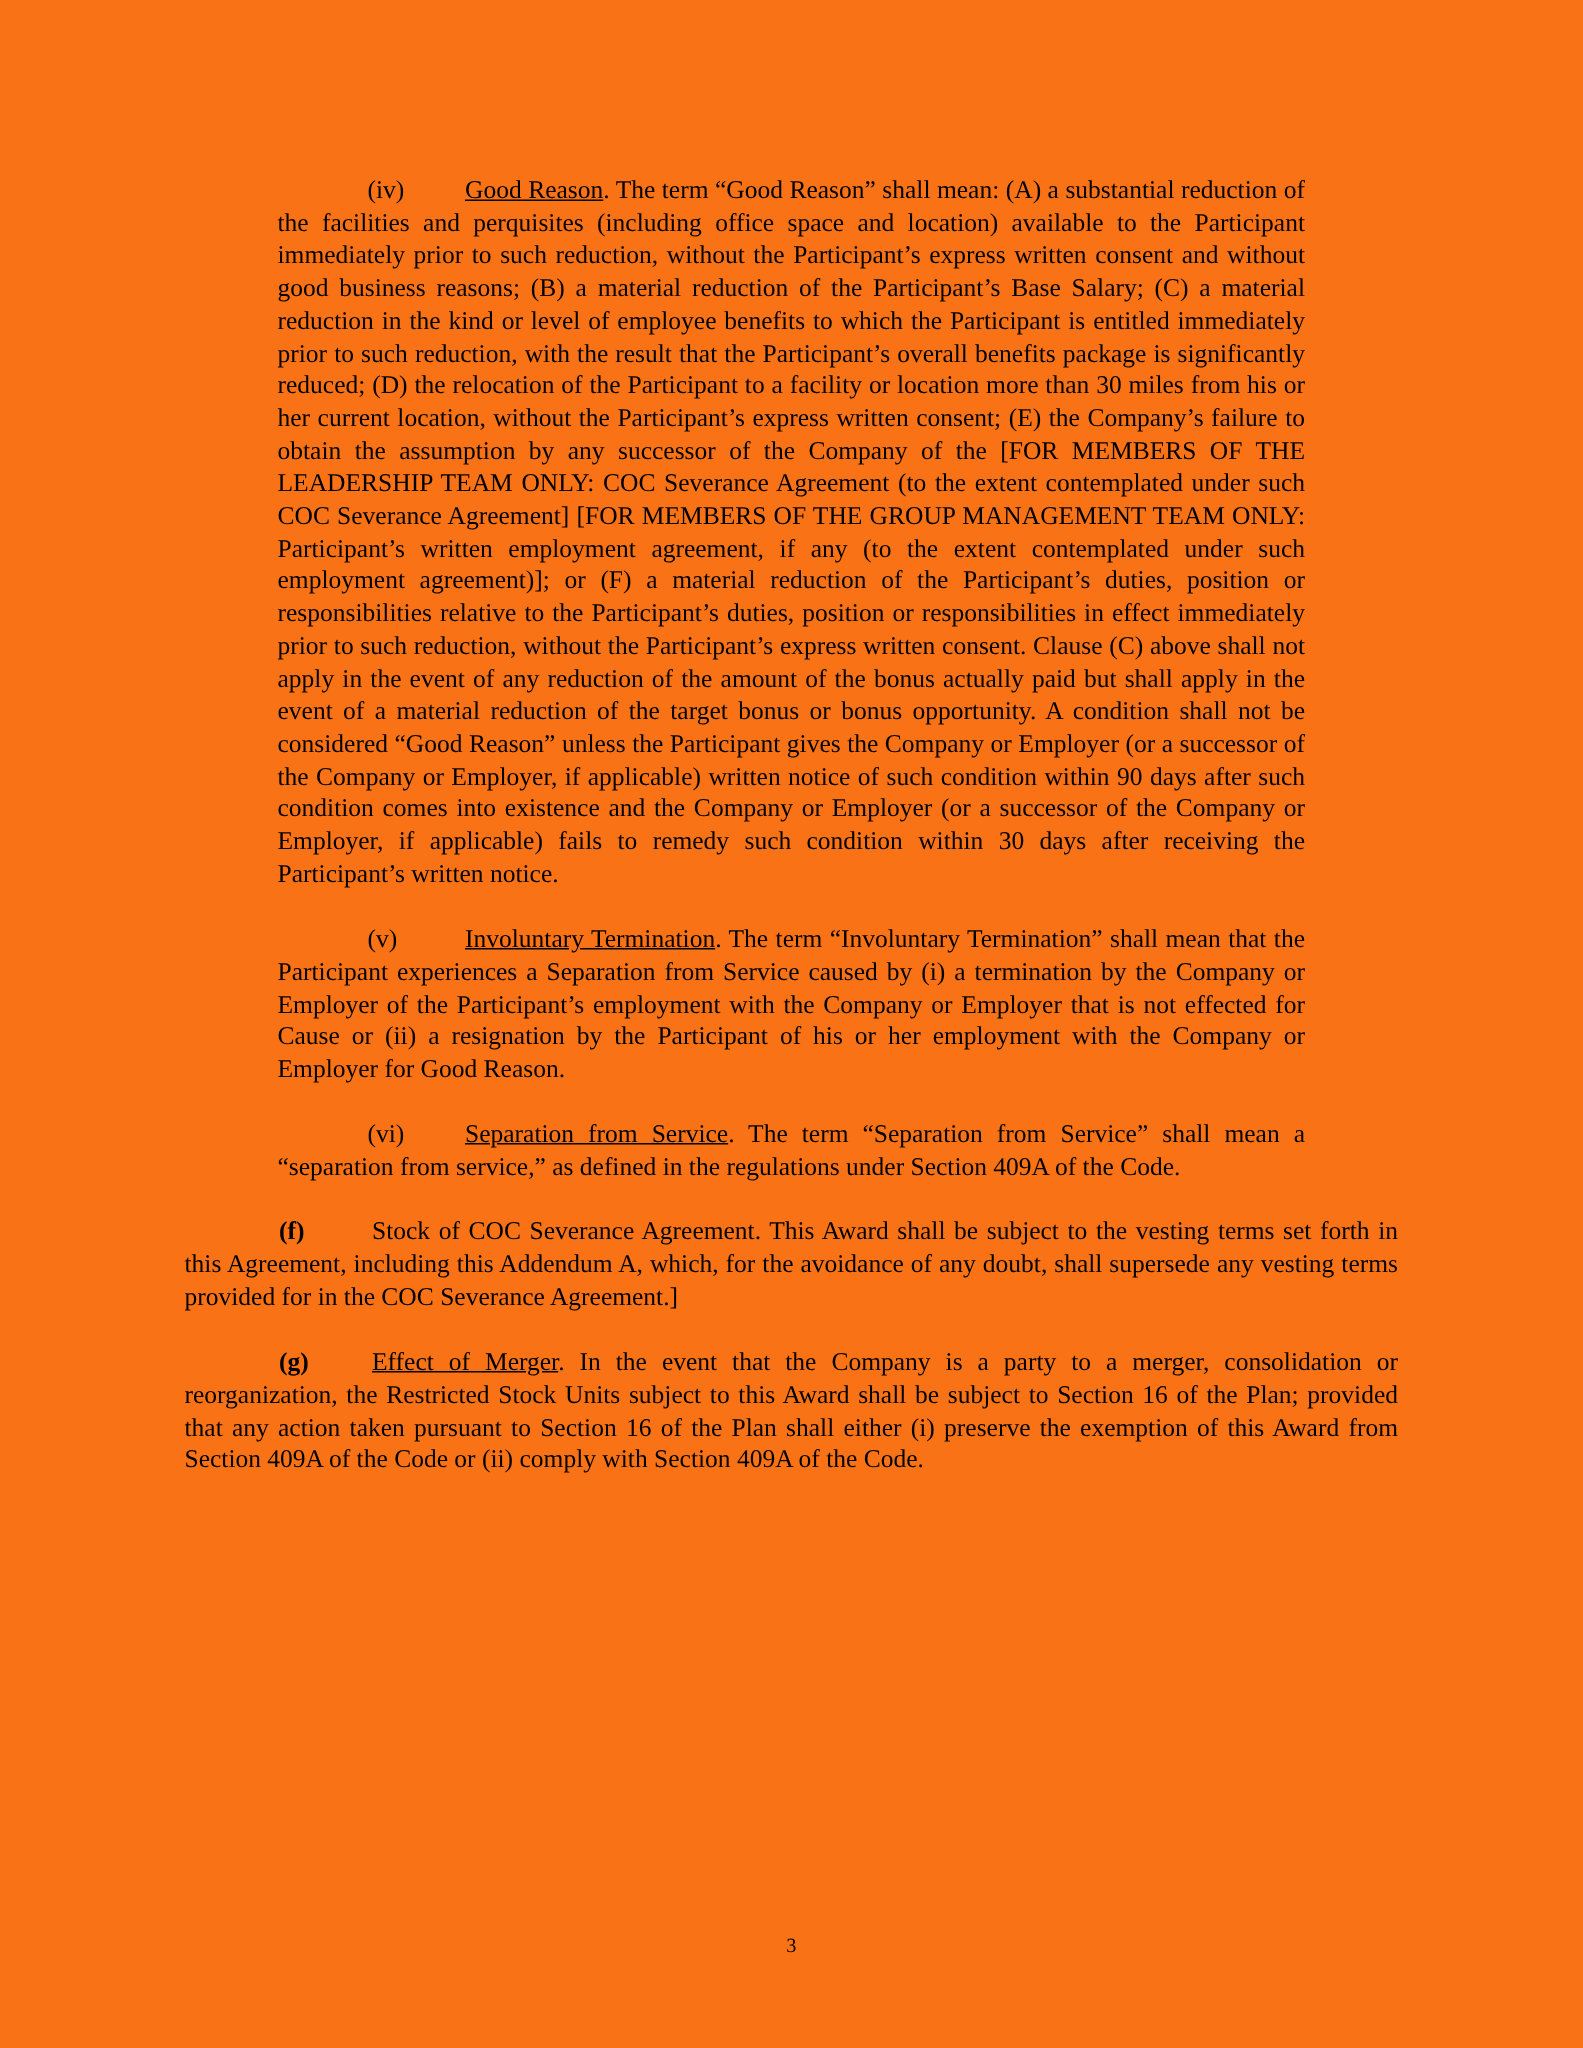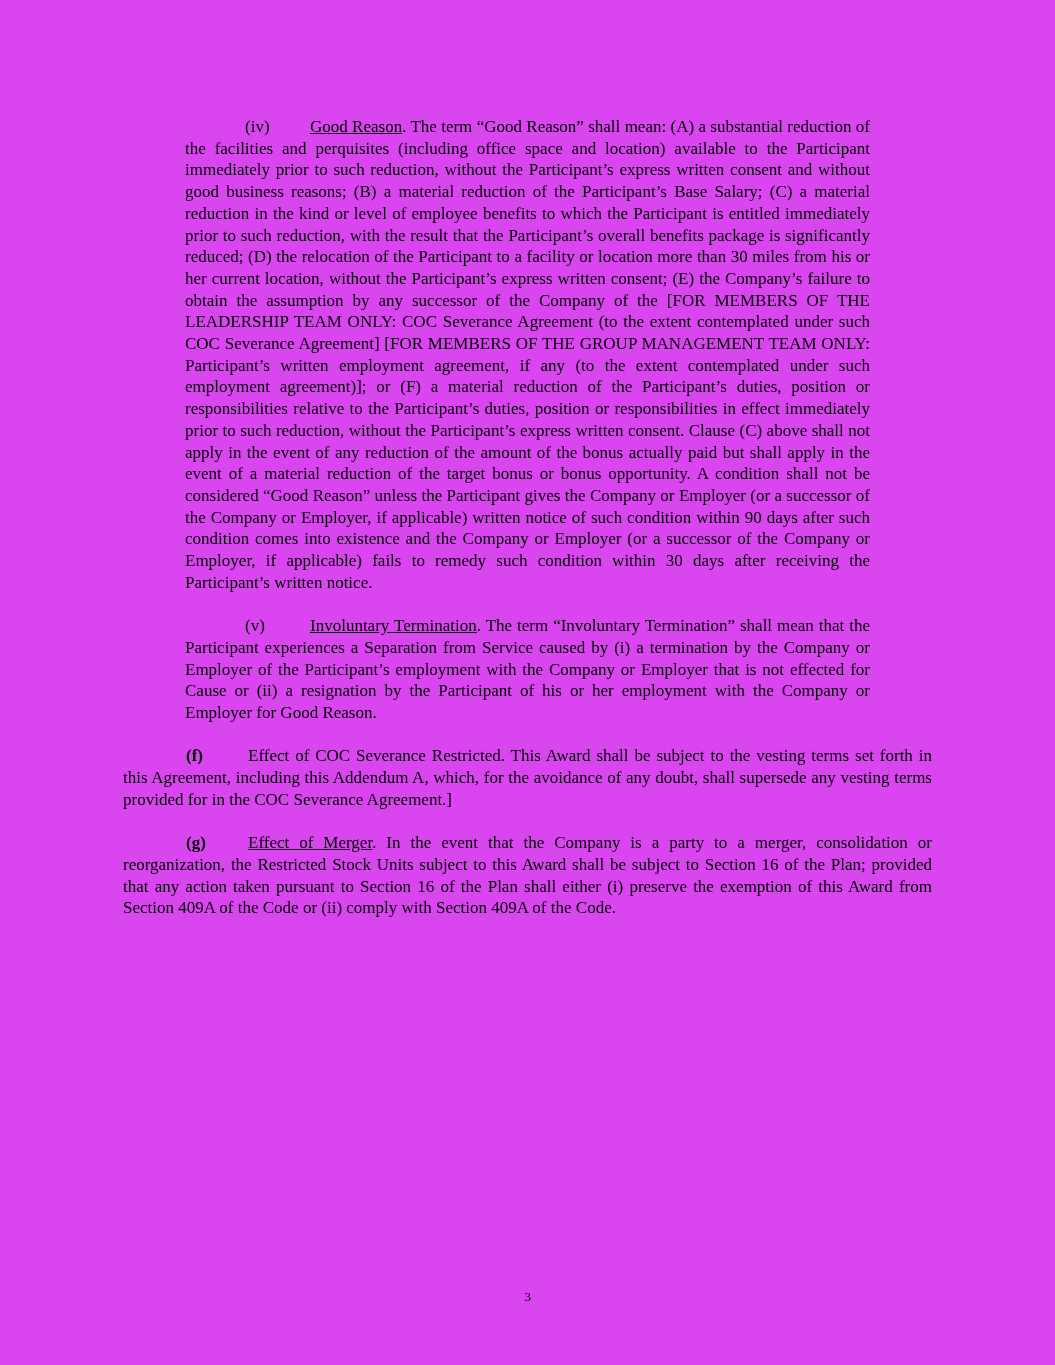--- a/index.html
+++ b/index.html
@@ -1,21 +1,21 @@
 <!DOCTYPE html>
 <html><head>
 <meta charset="utf-8">
 <style>
   * { margin: 0; padding: 0; box-sizing: border-box; }
   html, body { background: #ffffff; }
   .page {
     position: relative;
     width: 1055px;
     height: 1365px;
-    background: #d946ef;
+    background: #f97316;
     font-family: "Liberation Serif", serif;
     font-size: 17px;
     line-height: 21.7px;
     color: #000000;
     overflow: hidden;
   }
   .content {
     position: absolute;
     top: 116px;
     left: 123px;
@@ -65,22 +65,23 @@
 </head>
 <body>
 
 <div class="page">
   <div class="content">
 
     <p class="para indented"><span class="tab-label">(iv)</span><span class="underline">Good Reason</span><span>.  The term “Good Reason” shall mean:  (A) a substantial reduction of the facilities and perquisites (including office space and location) available to the Participant immediately prior to such reduction, without the Participant’s express written consent and without good business reasons; (B) a material reduction of the Participant’s Base Salary; (C) a material reduction in the kind or level of employee benefits to which the Participant is entitled immediately prior to such reduction, with the result that the Participant’s overall benefits package is significantly reduced; (D) the relocation of the Participant to a facility or location more than 30 miles from his or her current location, without the Participant’s express written consent; (E) the Company’s failure to obtain the assumption by any successor of the Company of the [FOR MEMBERS OF THE LEADERSHIP TEAM ONLY: COC Severance Agreement (to the extent contemplated under such COC Severance Agreement] [FOR MEMBERS OF THE GROUP MANAGEMENT TEAM ONLY: Participant’s written employment agreement, if any (to the extent contemplated under such employment agreement)]; or (F) a material reduction of the Participant’s duties, position or responsibilities relative to the Participant’s duties, position or responsibilities in effect immediately prior to such reduction, without the Participant’s express written consent.  Clause (C) above shall not apply in the event of any reduction of the amount of the bonus actually paid but shall apply in the event of a material reduction of the target bonus or bonus opportunity.  A condition shall not be considered “Good Reason” unless the Participant gives the Company or Employer (or a successor of the Company or Employer, if applicable) written notice of such condition within 90 days after such condition comes into existence and the Company or Employer (or a successor of the Company or Employer, if applicable) fails to remedy such condition within 30 days after receiving the Participant’s written notice.</span></p>
 
     <p class="para indented"><span class="tab-label">(v)</span><span class="underline">Involuntary Termination</span><span>.  The term “Involuntary Termination” shall mean that the Participant experiences a Separation from Service caused by (i) a termination by the Company or Employer of the Participant’s employment with the Company or Employer that is not effected for Cause or (ii) a resignation by the Participant of his or her employment with the Company or Employer for Good Reason.</span></p>
 
+    <p class="para indented"><span class="tab-label">(vi)</span><span class="underline">Separation from Service</span><span>.  The term “Separation from Service” shall mean a “separation from service,” as defined in the regulations under Section 409A of the Code.</span></p>
 
 
-    <p class="para fullwidth"><span class="tab-label-wide">(f)</span><span>Effect of COC Severance Restricted.</span><span> This Award shall be subject to the vesting terms set forth in this Agreement, including this Addendum A, which, for the avoidance of any doubt, shall supersede any vesting terms provided for in the COC Severance Agreement.]</span></p>
+    <p class="para fullwidth"><span class="tab-label-wide">(f)</span><span>Stock of COC Severance Agreement.</span><span> This Award shall be subject to the vesting terms set forth in this Agreement, including this Addendum A, which, for the avoidance of any doubt, shall supersede any vesting terms provided for in the COC Severance Agreement.]</span></p>
 
     <p class="para fullwidth"><span class="tab-label-wide">(g)</span><span class="underline">Effect of Merger</span><span>.  In the event that the Company is a party to a merger, consolidation or reorganization, the Restricted Stock Units subject to this Award shall be subject to Section 16 of the Plan; provided that any action taken pursuant to Section 16 of the Plan shall either (i) preserve the exemption of this Award from Section 409A of the Code or (ii) comply with Section 409A of the Code.</span></p>
 
   </div>
 
   <div class="page-number">3</div>
 </div>
 
 </body></html>

